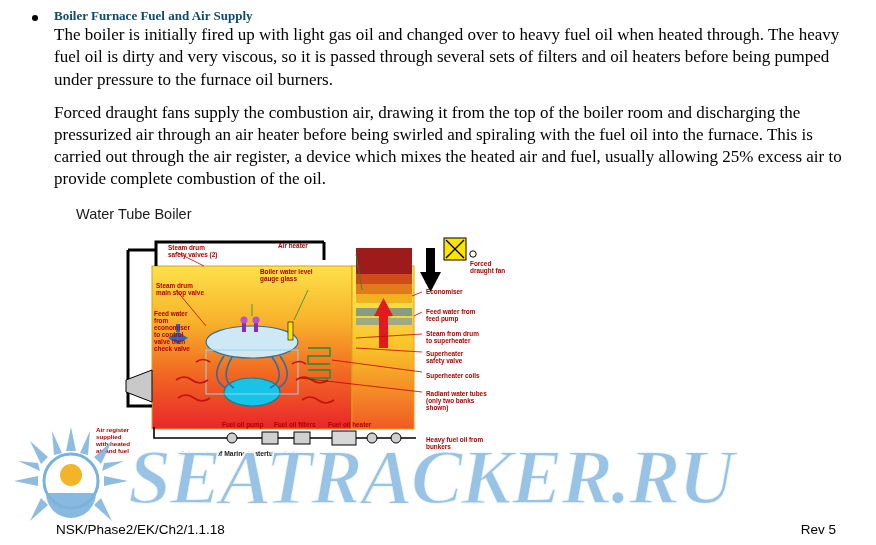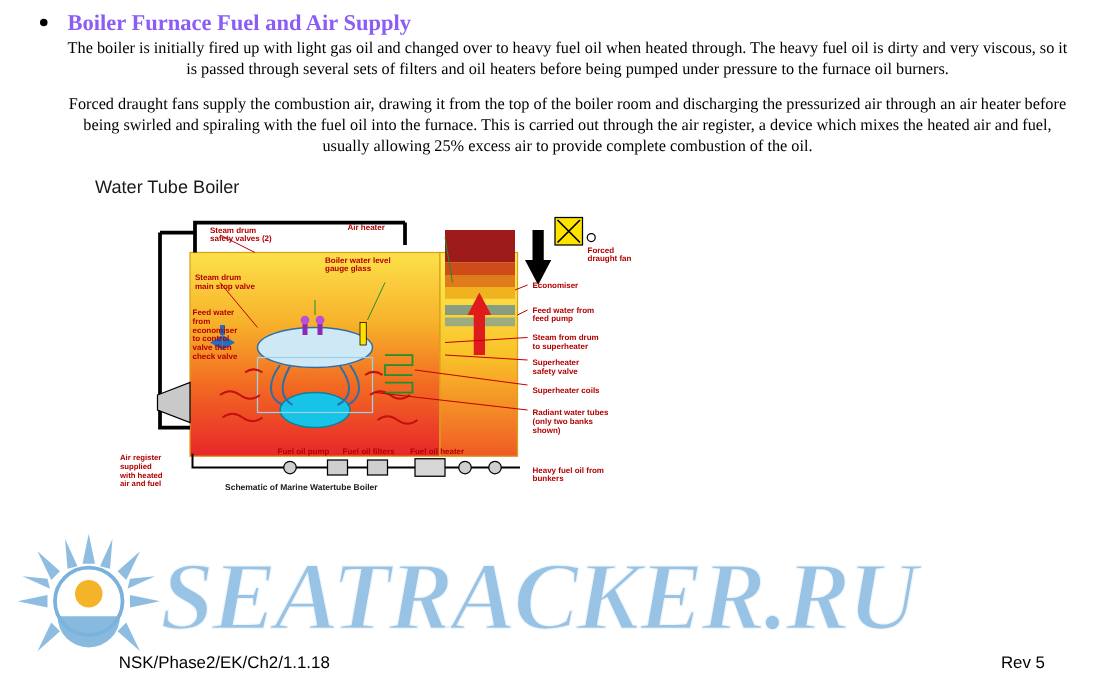--- a/index.html
+++ b/index.html
@@ -28,32 +28,32 @@
     position: absolute;
     left: -22px;
     top: 7px;
     width: 6px;
     height: 6px;
     background: #000;
     border-radius: 50%;
   }
   .heading {
     font-weight: bold;
-    font-size: 18px;
+    font-size: 13px;
     line-height: 1.18;
-    color: #8b5cf6;
+    color: #0c4a6e;
     margin: 0 0 1px 0;
     font-family: Liberation Serif, serif;
   }
   p.body-text {
-    font-size: 13px;
+    font-size: 17px;
     line-height: 1.30;
     margin: 0 0 11px 0;
     color: #000;
-    text-align: center;
+    text-align: left;
   }
   
   .subheading {
     margin-left: 58px;
     margin-top: 5px;
     margin-bottom: 4px;
     font-family: "Liberation Sans", sans-serif;
     font-size: 14.5px;
     color: #1a1a1a;
     display: inline-block;
@@ -101,21 +101,20 @@
   .footer {
     position: absolute;
     left: 56px;
     right: 40px;
     bottom: 8px;
     display: flex;
     justify-content: space-between;
     font-family: "Liberation Sans", sans-serif;
     font-size: 13.5px;
     color: #000;
-    margin-left: 39px;
   }
 </style>
 </head>
 <body>
 
 <div class="page">
 
   
   <div class="bullet-block">
     <span class="bullet-dot"></span>

